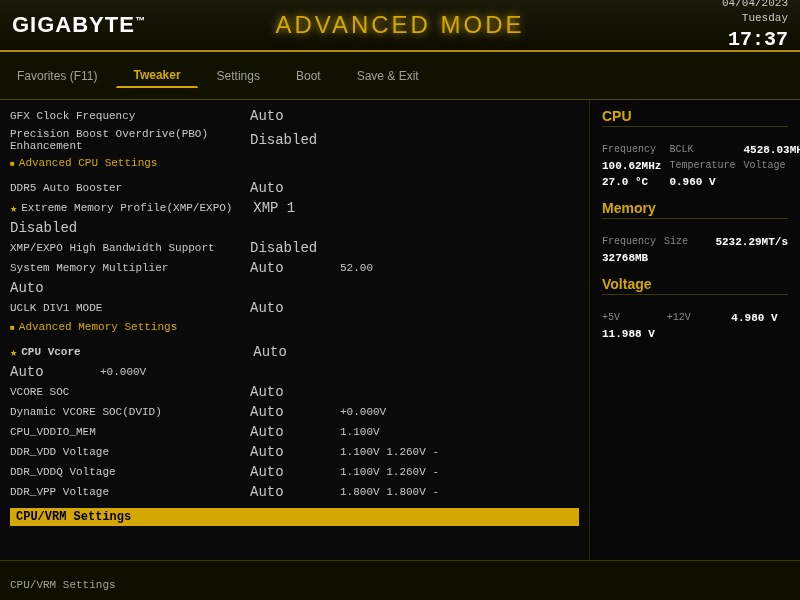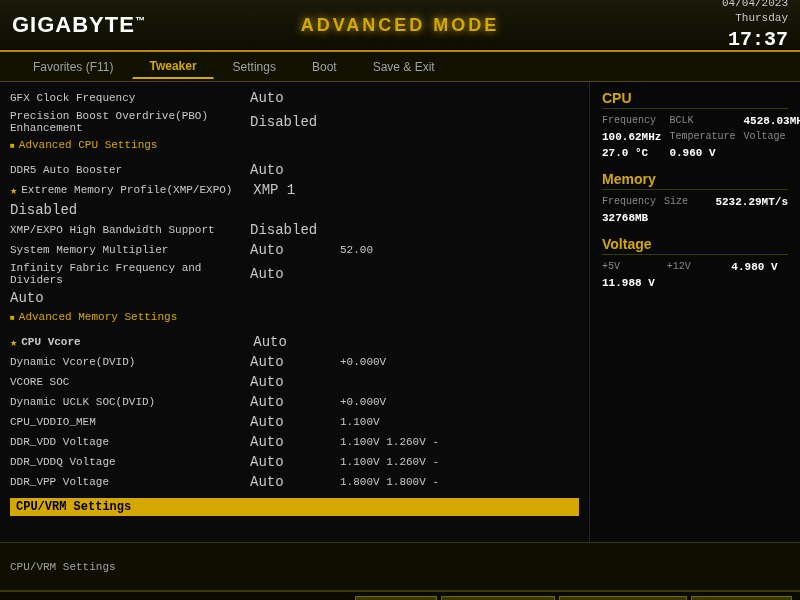--- a/index.html
+++ b/index.html
@@ -33,22 +33,22 @@
       letter-spacing: 1px;
     }
     .header-logo sup {
       font-size: 10px;
     }
     .header-title {
       position: absolute;
       left: 50%;
       transform: translateX(-50%);
       color: #d4a800;
-      font-size: 18px;
-      font-weight: bold;
+      font-size: 24px;
+      font-weight: normal;
       letter-spacing: 3px;
       font-family: Arial, sans-serif;
       text-shadow: 0 0 8px #d4a800;
     }
     .header-datetime {
       text-align: right;
       color: #c8c8c8;
       font-size: 11px;
       line-height: 1.4;
     }
@@ -57,22 +57,22 @@
       color: #ffffff;
       font-weight: bold;
     }
 
     
     .nav-tabs {
       background: #111100;
       border-bottom: 1px solid #4a4a00;
       display: flex;
       align-items: center;
-      height: 30px;
-      padding: 0 16px;
+      height: 48px;
+      padding: 0 0;
       gap: 2px;
     }
     .nav-tab {
       padding: 4px 16px;
       color: #a0a0a0;
       cursor: pointer;
       font-size: 12px;
       font-family: Arial, sans-serif;
       border: 1px solid transparent;
       background: transparent;
@@ -151,21 +151,21 @@
     }
 
     .info-section {
       margin-bottom: 12px;
     }
     .info-title {
       color: #d4a800;
       font-size: 14px;
       font-weight: bold;
       font-family: Arial, sans-serif;
-      margin-bottom: 6px;
+      margin-bottom: 17px;
       border-bottom: 1px solid #3a3a00;
       padding-bottom: 2px;
     }
     .info-grid {
       display: grid;
       grid-template-columns: 1fr 1fr 1fr;
       gap: 4px 8px;
     }
     .info-key {
       color: #888;
@@ -216,21 +216,21 @@
 <body>
 
 <div class="header">
   <div class="header-logo">
     <span>GIGABYTE</span><sup>™</sup>
   </div>
   <div class="header-title">ADVANCED MODE</div>
   <div class="header-datetime">
     <div>
       <span>04/04/2023</span><br>
-      <span>Thursday</span>
+      <span>Tuesday</span>
     </div>
     <div class="time">17:37</div>
   </div>
 </div>
 
 <div class="nav-tabs">
   <div class="nav-tab">Favorites (F11)</div>
   <div class="nav-tab active">Tweaker</div>
   <div class="nav-tab">Settings</div>
   <div class="nav-tab">Boot</div>
@@ -270,48 +270,47 @@
     <div class="setting-row">
       <span class="setting-label">XMP/EXPO High Bandwidth Support</span>
       <span class="setting-value">Disabled</span>
     </div>
     <div class="setting-row">
       <span class="setting-label">System Memory Multiplier</span>
       <span class="setting-value">Auto</span>
       <span class="setting-value2">52.00</span>
     </div>
     <div class="setting-row">
-      <span class="setting-label">Infinity Fabric Frequency and Dividers</span>
-      <span class="setting-value">Auto</span>
-    </div>
-    <div class="setting-row">
+      <span class="setting-value">Auto</span>
+    </div>
+    <div class="setting-row">
+      <span class="setting-label">UCLK DIV1 MODE</span>
       <span class="setting-value">Auto</span>
     </div>
 
     <div class="section-header">
       <span>Advanced Memory Settings</span>
     </div>
     <div class="divider"></div>
 
     <div class="setting-row">
       <span class="star">★</span>
       <span class="setting-label" style="flex:0 0 232px;font-weight:bold;">CPU Vcore</span>
       <span class="setting-value">Auto</span>
     </div>
     <div class="setting-row">
-      <span class="setting-label">Dynamic Vcore(DVID)</span>
       <span class="setting-value">Auto</span>
       <span class="setting-value2">+0.000V</span>
     </div>
     <div class="setting-row">
       <span class="setting-label">VCORE SOC</span>
       <span class="setting-value">Auto</span>
     </div>
     <div class="setting-row">
-      <span class="setting-label">Dynamic UCLK SOC(DVID)</span>
+      <span class="setting-label">Dynamic VCORE SOC(DVID)</span>
       <span class="setting-value">Auto</span>
       <span class="setting-value2">+0.000V</span>
     </div>
     <div class="setting-row">
       <span class="setting-label">CPU_VDDIO_MEM</span>
       <span class="setting-value">Auto</span>
       <span class="setting-value2">1.100V</span>
     </div>
     <div class="setting-row">
       <span class="setting-label">DDR_VDD Voltage</span>

